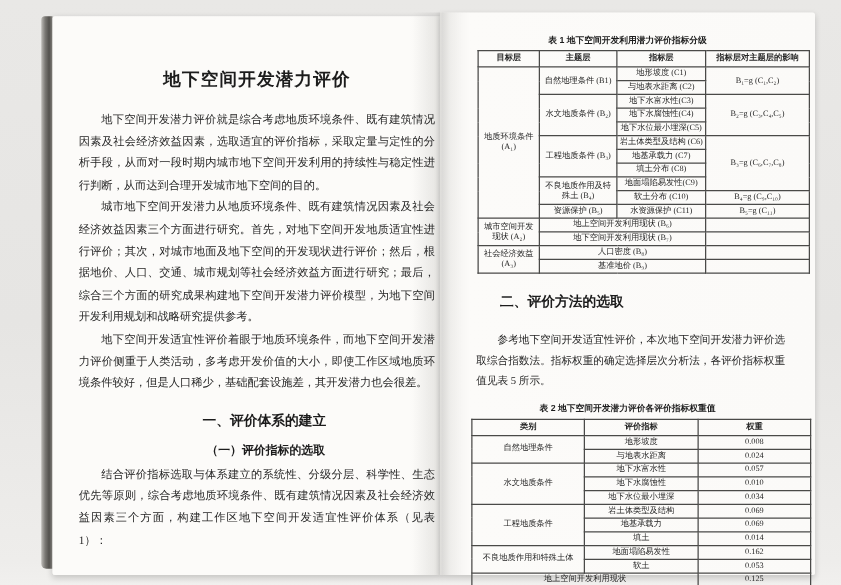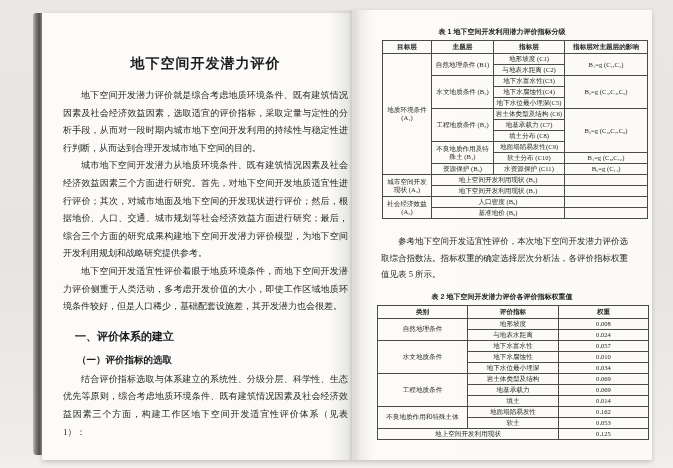--- a/index.html
+++ b/index.html
@@ -17,23 +17,23 @@
     background:linear-gradient(to right,#f4f3f0 0%,#fcfbf9 6%,#fbfaf8 100%);}
   .gutter-shadow{position:absolute;left:330px;top:10px;width:46px;height:450px;pointer-events:none;
     background:linear-gradient(to right,rgba(0,0,0,0) 0%,rgba(0,0,0,.05) 40%,rgba(0,0,0,.10) 52%,rgba(0,0,0,.04) 66%,rgba(0,0,0,0) 100%);}
   
   .lp-inner{position:absolute;left:21px;right:4px;top:0;}
   .doc-title{margin:42px 0 14px 0;text-align:center;font-family:"Liberation Sans",sans-serif;
     font-weight:bold;font-size:14px;letter-spacing:1px;color:#1c1c1c;}
   .body-p{margin:0;font-size:9px;line-height:17.6px;text-align:justify;text-indent:2em;
     word-break:break-all;color:#262626;}
   .h1{margin:13px 0 10px 12px;font-family:"Liberation Sans",sans-serif;font-weight:bold;
-    font-size:11px;color:#1c1c1c;}
+    font-size:11px;color:#1c1c1c;text-align:center;}
   .h2{margin:8px 0 4px 14px;font-family:"Liberation Sans",sans-serif;font-weight:bold;
-    font-size:9.5px;color:#1c1c1c;}
+    font-size:9.5px;color:#1c1c1c;text-align:center;}
   
   .rp-inner{position:absolute;left:0;right:0;top:0;}
   .tbl-caption{margin:0 0 3px 0;text-align:center;font-family:"Liberation Sans",sans-serif;
     font-weight:bold;font-size:7px;color:#1c1c1c;}
   .cap1{margin-top:17px;}
   table{border-collapse:collapse;table-layout:fixed;}
   .t1{margin:0 0 0 30px;width:265px;}
   .t2{margin:0 0 0 25px;width:271px;}
   th,td{border:1px solid #4a4a48;font-size:6.6px;line-height:8px;padding:1px 1px;
     text-align:center;vertical-align:middle;font-weight:normal;color:#262626;word-break:break-all;}
@@ -140,20 +140,21 @@
             <td colspan="2">人口密度 (B₈)</td>
             <td></td>
           </tr>
           <tr>
             <td colspan="2">基准地价 (B₉)</td>
             <td></td>
           </tr>
         </tbody>
       </table>
 
+      <div class="rp-h1">二、评价方法的选取</div>
       <p class="rp-p">参考地下空间开发适宜性评价，本次地下空间开发潜力评价选取综合指数法。指标权重的确定选择层次分析法，各评价指标权重值见表 5 所示。</p>
 
       <div class="tbl-caption cap2">表 2 地下空间开发潜力评价各评价指标权重值</div>
       <table class="t2">
         <colgroup>
             <col style="width:90px">
             <col style="width:91px">
             <col style="width:90px">
           </colgroup>
         <thead>

